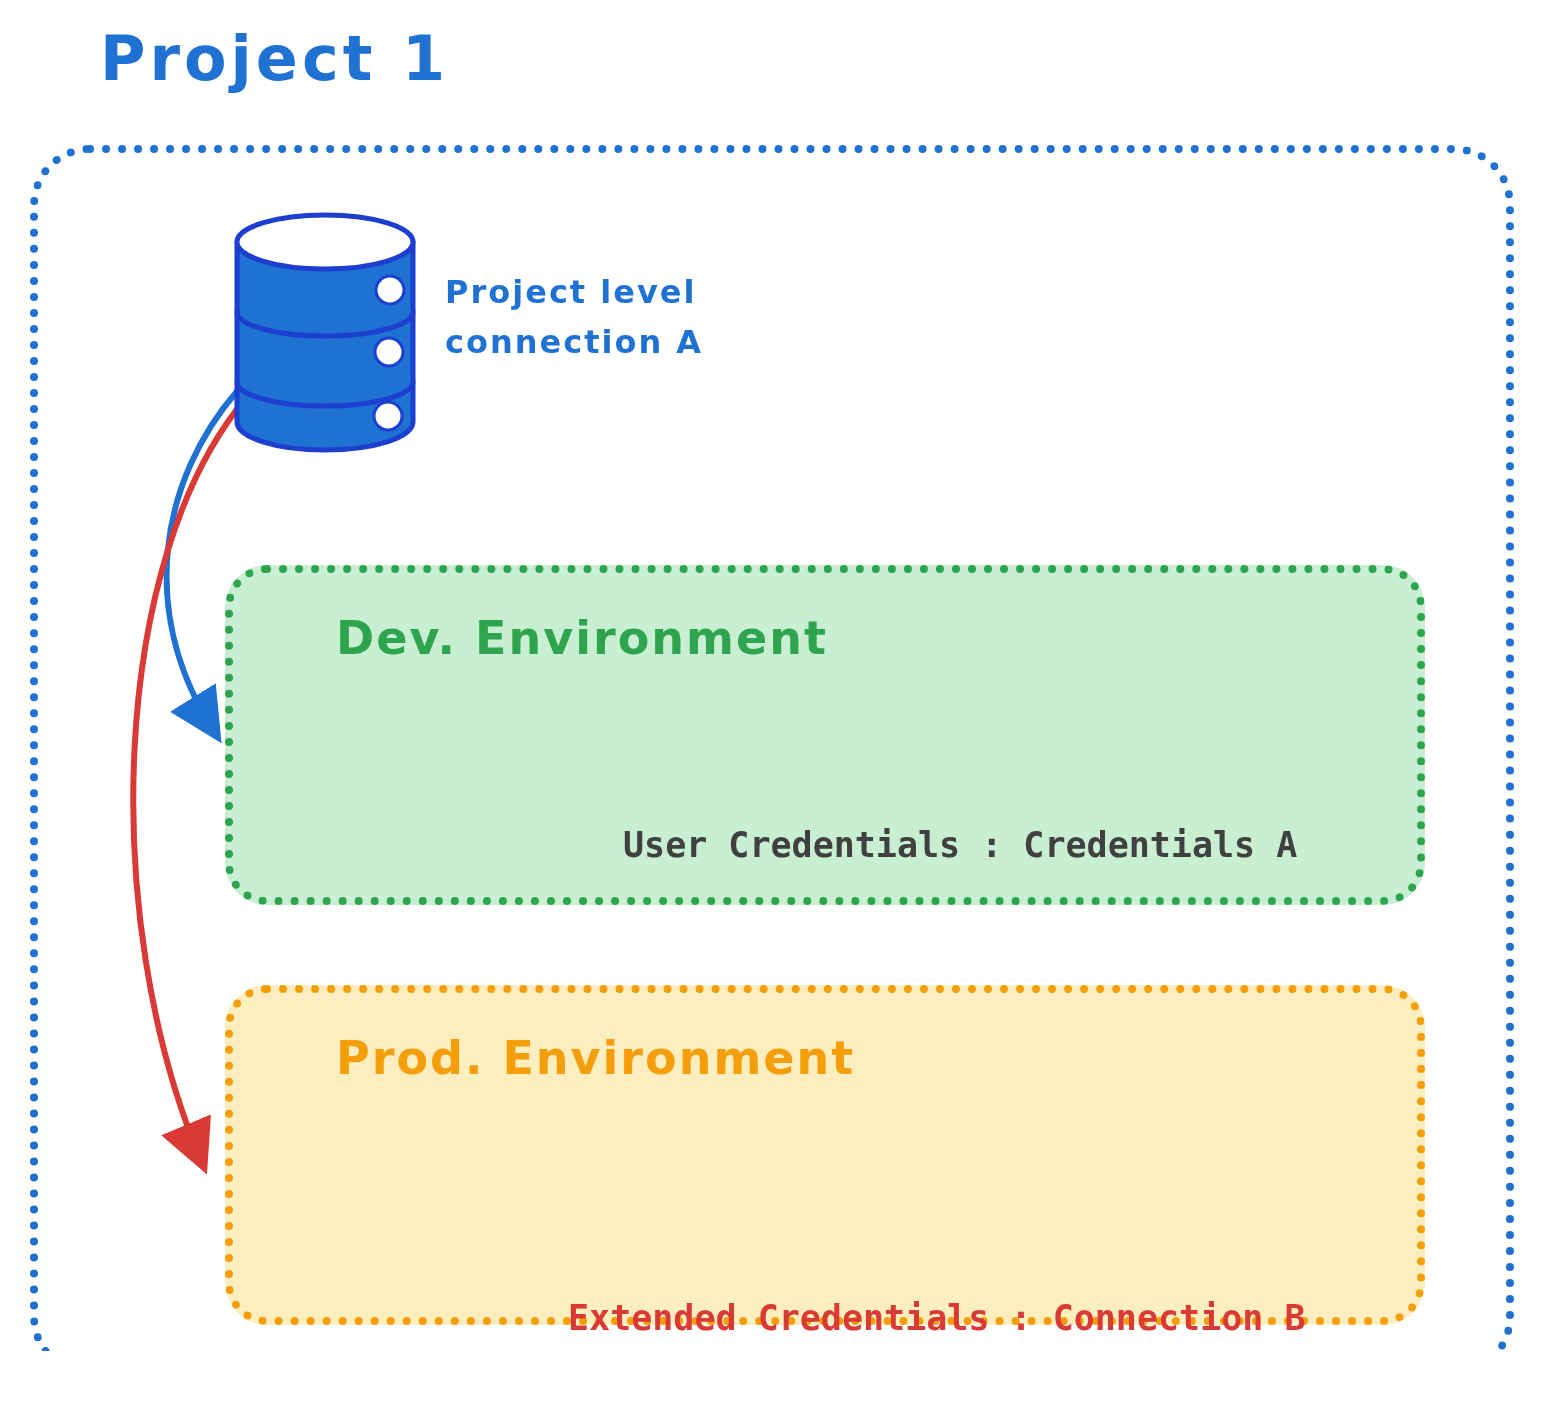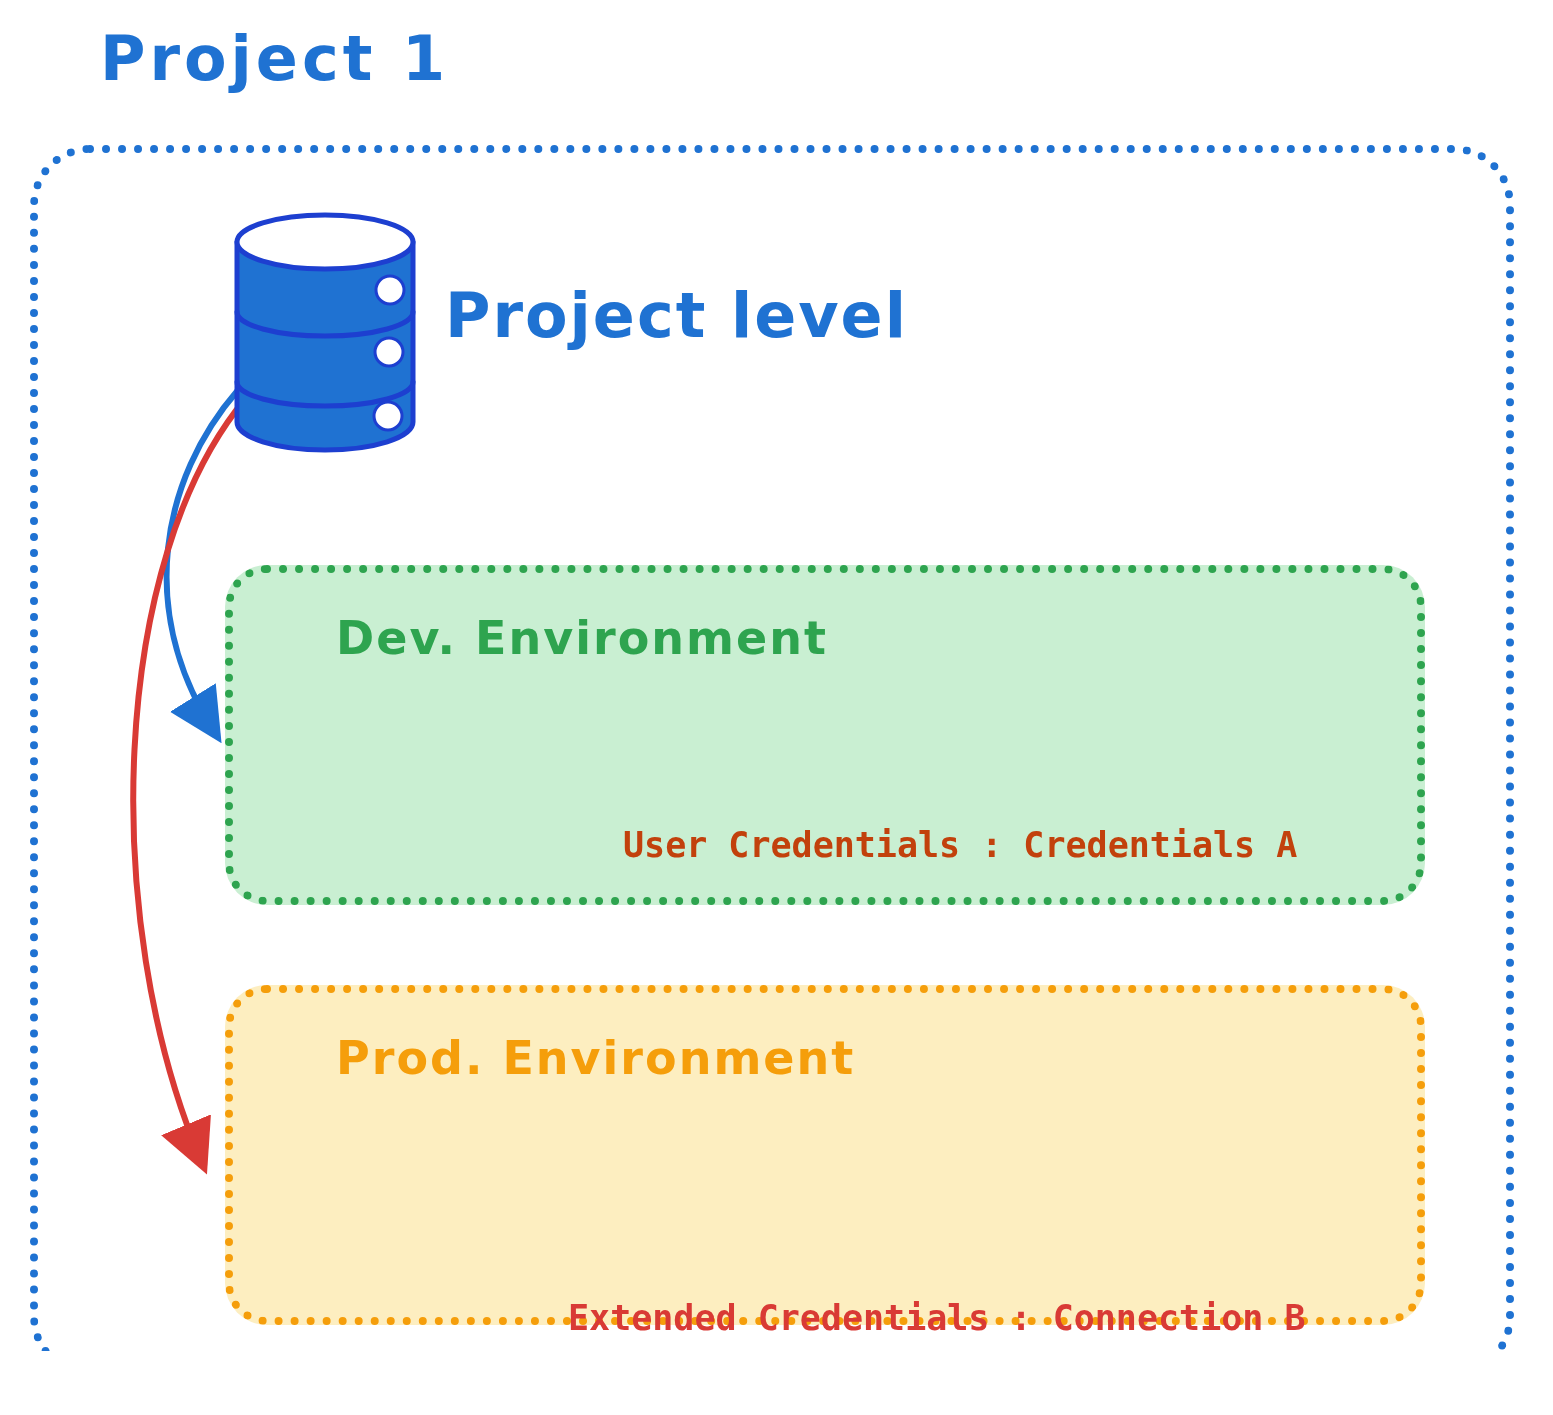--- a/index.html
+++ b/index.html
@@ -41,21 +41,21 @@
     background: transparent;
   }
 
   
   .db-label {
     position: absolute;
     left: 445px;
     top: 268px;
     color: #1f72d2;
     font-weight: 700;
-    font-size: 62px;
+    font-size: 32px;
     letter-spacing: 2px;
     line-height: 1.55;
   }
 
   
   .env-box {
     position: absolute;
     box-sizing: border-box;
     width: 1200px;
     height: 340px;
@@ -88,21 +88,21 @@
   .mono-text {
     position: absolute;
     font-family: "DejaVu Sans Mono", monospace;
     font-weight: 700;
     font-size: 35px;
     white-space: pre;
   }
   .dev-credentials {
     left: 390px;
     top: 252px;
-    color: #c2410c;
+    color: #404040;
   }
   .prod-lines {
     left: 335px;
     top: 198px;
     color: #d93a35;
     line-height: 1.45;
   }
 
   
   #overlay-svg {
@@ -147,20 +147,21 @@
       <path d="M 237 382 A 88 24 0 0 0 413 382" fill="none" stroke="#1d3fd0" stroke-width="5" stroke-linecap="round"></path>
       <ellipse cx="325" cy="242" rx="88" ry="27" fill="#ffffff" stroke="#1d3fd0" stroke-width="5"></ellipse>
       <circle cx="390" cy="290" r="14" fill="#ffffff" stroke="#1d3fd0" stroke-width="3"></circle>
       <circle cx="389" cy="352" r="14" fill="#ffffff" stroke="#1d3fd0" stroke-width="3"></circle>
       <circle cx="388" cy="416" r="14" fill="#ffffff" stroke="#1d3fd0" stroke-width="3"></circle>
     </g>
   </svg>
 
   <div class="db-label">
     <div>Project level</div>
+    <div>connection A</div>
   </div>
 
   <div class="env-box env-dev">
     <div class="env-label">Dev. Environment</div>
     <div class="mono-text dev-credentials">User Credentials : Credentials A</div>
   </div>
 
   <div class="env-box env-prod">
     <div class="env-label">Prod. Environment</div>
     <div class="mono-text prod-lines">

